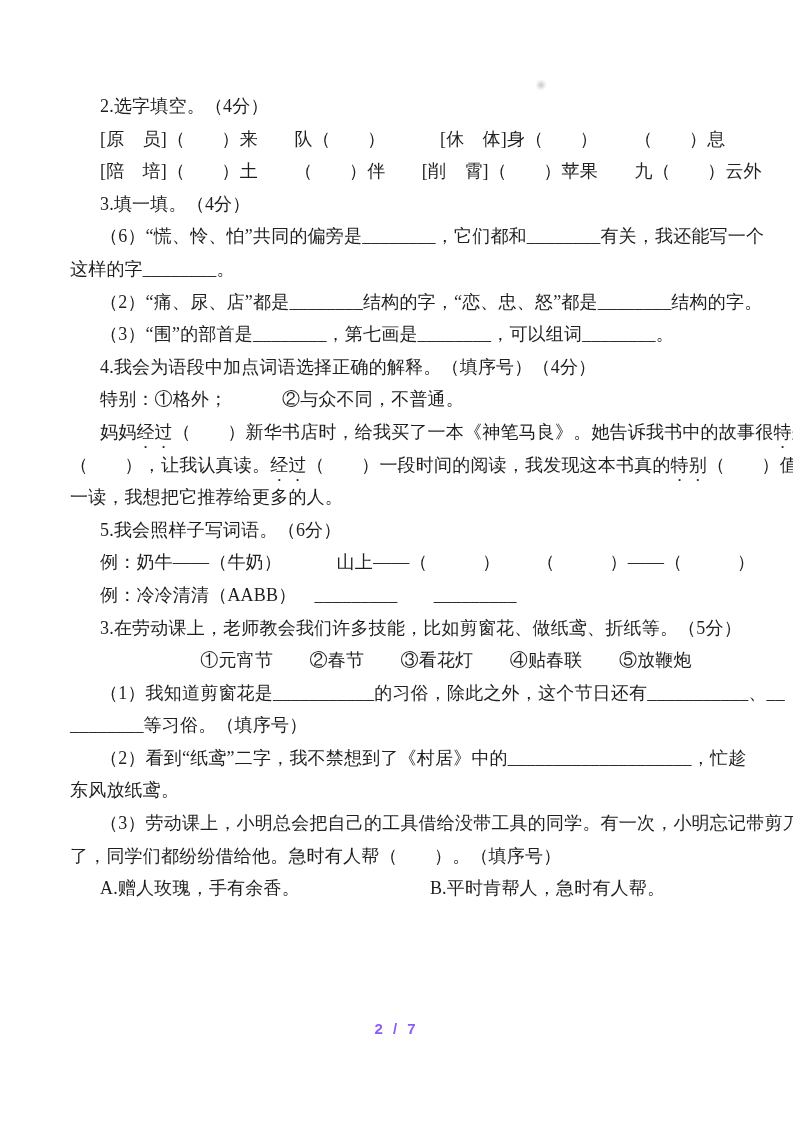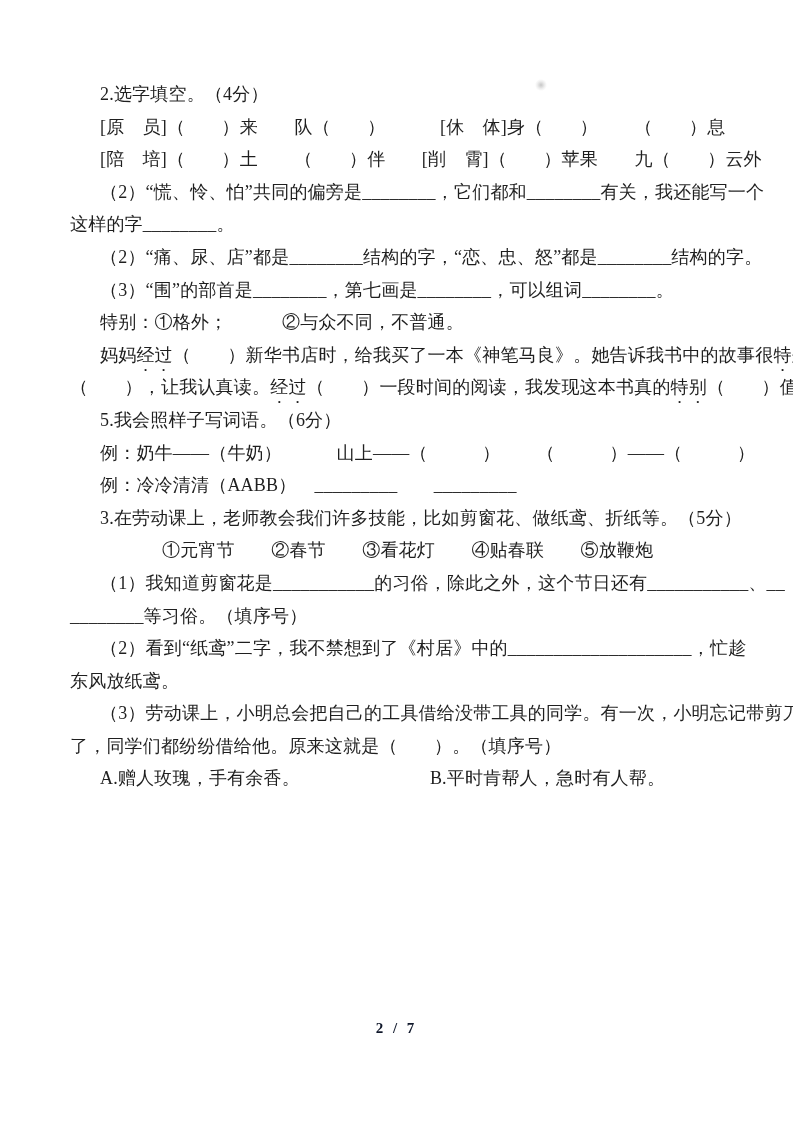--- a/index.html
+++ b/index.html
@@ -12,52 +12,52 @@
     width: 793px;
     height: 1122px;
     background: #ffffff;
     overflow: hidden;
     font-family: "Liberation Serif", "DejaVu Serif", serif;
     color: #1f1f1f;
   }
   .content {
     position: absolute;
     left: 70px;
-    top: 78px;
+    top: 90px;
     width: 660px;
   }
   .line {
     display: block;
     height: 32.6px;
     line-height: 32.6px;
     font-size: 18px;
     white-space: pre;
     letter-spacing: 0.2px;
   }
   .ind1 { padding-left: 30px; }
-  .ind-opt { padding-left: 92px; }
+  .ind-opt { padding-left: 92px; text-align: center; }
   
   .em {
     text-emphasis: filled dot #1f1f1f;
     -webkit-text-emphasis: filled dot #1f1f1f;
     text-emphasis-position: under left;
     -webkit-text-emphasis-position: under left;
   }
   .ab-gap { display: inline-block; width: 130px; }
   .footer {
     position: absolute;
     left: 0;
     top: 1020px;
     width: 793px;
     text-align: center;
     font-size: 15px;
     font-weight: bold;
     letter-spacing: 3px;
-    font-family: Liberation Serif, serif;
-    color: #0f172a;
+    font-family: Liberation Sans, sans-serif;
+    color: #8b5cf6;
   }
   .artifact {
     position: absolute;
     left: 535px;
     top: 79px;
     width: 12px;
     height: 12px;
     background: radial-gradient(circle, rgba(90,90,90,0.35) 0%, rgba(120,120,120,0.15) 40%, rgba(255,255,255,0) 70%);
     filter: blur(0.5px);
   }
@@ -67,38 +67,41 @@
 
 <div class="page">
   <div class="artifact"></div>
 
   <main class="content">
 
     <div class="line ind1">2.选字填空。（4分）</div>
     <div class="line ind1">[原　员]（　　）来　　队（　　）　　　[休　体]身（　　）　　（　　）息</div>
     <div class="line ind1">[陪　培]（　　）土　　（　　）伴　　[削　霄]（　　）苹果　　九（　　）云外</div>
 
-    <div class="line ind1">（2）“慌、怜、怕”共同的偏旁是________，它们都和________有关，我还能写一个</div>
+    <div class="line ind1">3.填一填。（4分）</div>
+    <div class="line ind1">（6）“慌、怜、怕”共同的偏旁是________，它们都和________有关，我还能写一个</div>
     <div class="line">这样的字________。</div>
     <div class="line ind1">（2）“痛、尿、店”都是________结构的字，“恋、忠、怒”都是________结构的字。</div>
     <div class="line ind1">（3）“围”的部首是________，第七画是________，可以组词________。</div>
 
+    <div class="line ind1">4.我会为语段中加点词语选择正确的解释。（填序号）（4分）</div>
     <div class="line ind1">特别：①格外；　　　②与众不同，不普通。</div>
     <div class="line ind1"><span>妈妈</span><span class="em">经过</span><span>（　　）新华书店时，给我买了一本《神笔马良》。她告诉我书中的故事很</span><span class="em">特别</span></div>
     <div class="line"><span>（　　），让我认真读。</span><span class="em">经过</span><span>（　　）一段时间的阅读，我发现这本书真的</span><span class="em">特别</span><span>（　　）值得</span></div>
+    <div class="line">一读，我想把它推荐给更多的人。</div>
 
     <div class="line ind1">5.我会照样子写词语。（6分）</div>
     <div class="line ind1">例：奶牛——（牛奶）　　　山上——（　　　）　　（　　　）——（　　　）</div>
     <div class="line ind1">例：冷冷清清（AABB）　_________　　_________</div>
 
     <div class="line ind1">3.在劳动课上，老师教会我们许多技能，比如剪窗花、做纸鸢、折纸等。（5分）</div>
     <div class="line ind-opt">①元宵节　　②春节　　③看花灯　　④贴春联　　⑤放鞭炮</div>
     <div class="line ind1">（1）我知道剪窗花是___________的习俗，除此之外，这个节日还有___________、__</div>
     <div class="line">________等习俗。（填序号）</div>
     <div class="line ind1">（2）看到“纸鸢”二字，我不禁想到了《村居》中的____________________，忙趁</div>
     <div class="line">东风放纸鸢。</div>
     <div class="line ind1">（3）劳动课上，小明总会把自己的工具借给没带工具的同学。有一次，小明忘记带剪刀</div>
-    <div class="line">了，同学们都纷纷借给他。原来这就是（　　）。（填序号）</div>
+    <div class="line">了，同学们都纷纷借给他。急时有人帮（　　）。（填序号）</div>
     <div class="line ind1"><span>A.赠人玫瑰，手有余香。</span><span class="ab-gap"></span><span>B.平时肯帮人，急时有人帮。</span></div>
   </main>
 
   <div class="footer">2 / 7</div>
 </div>
 
 </body></html>

